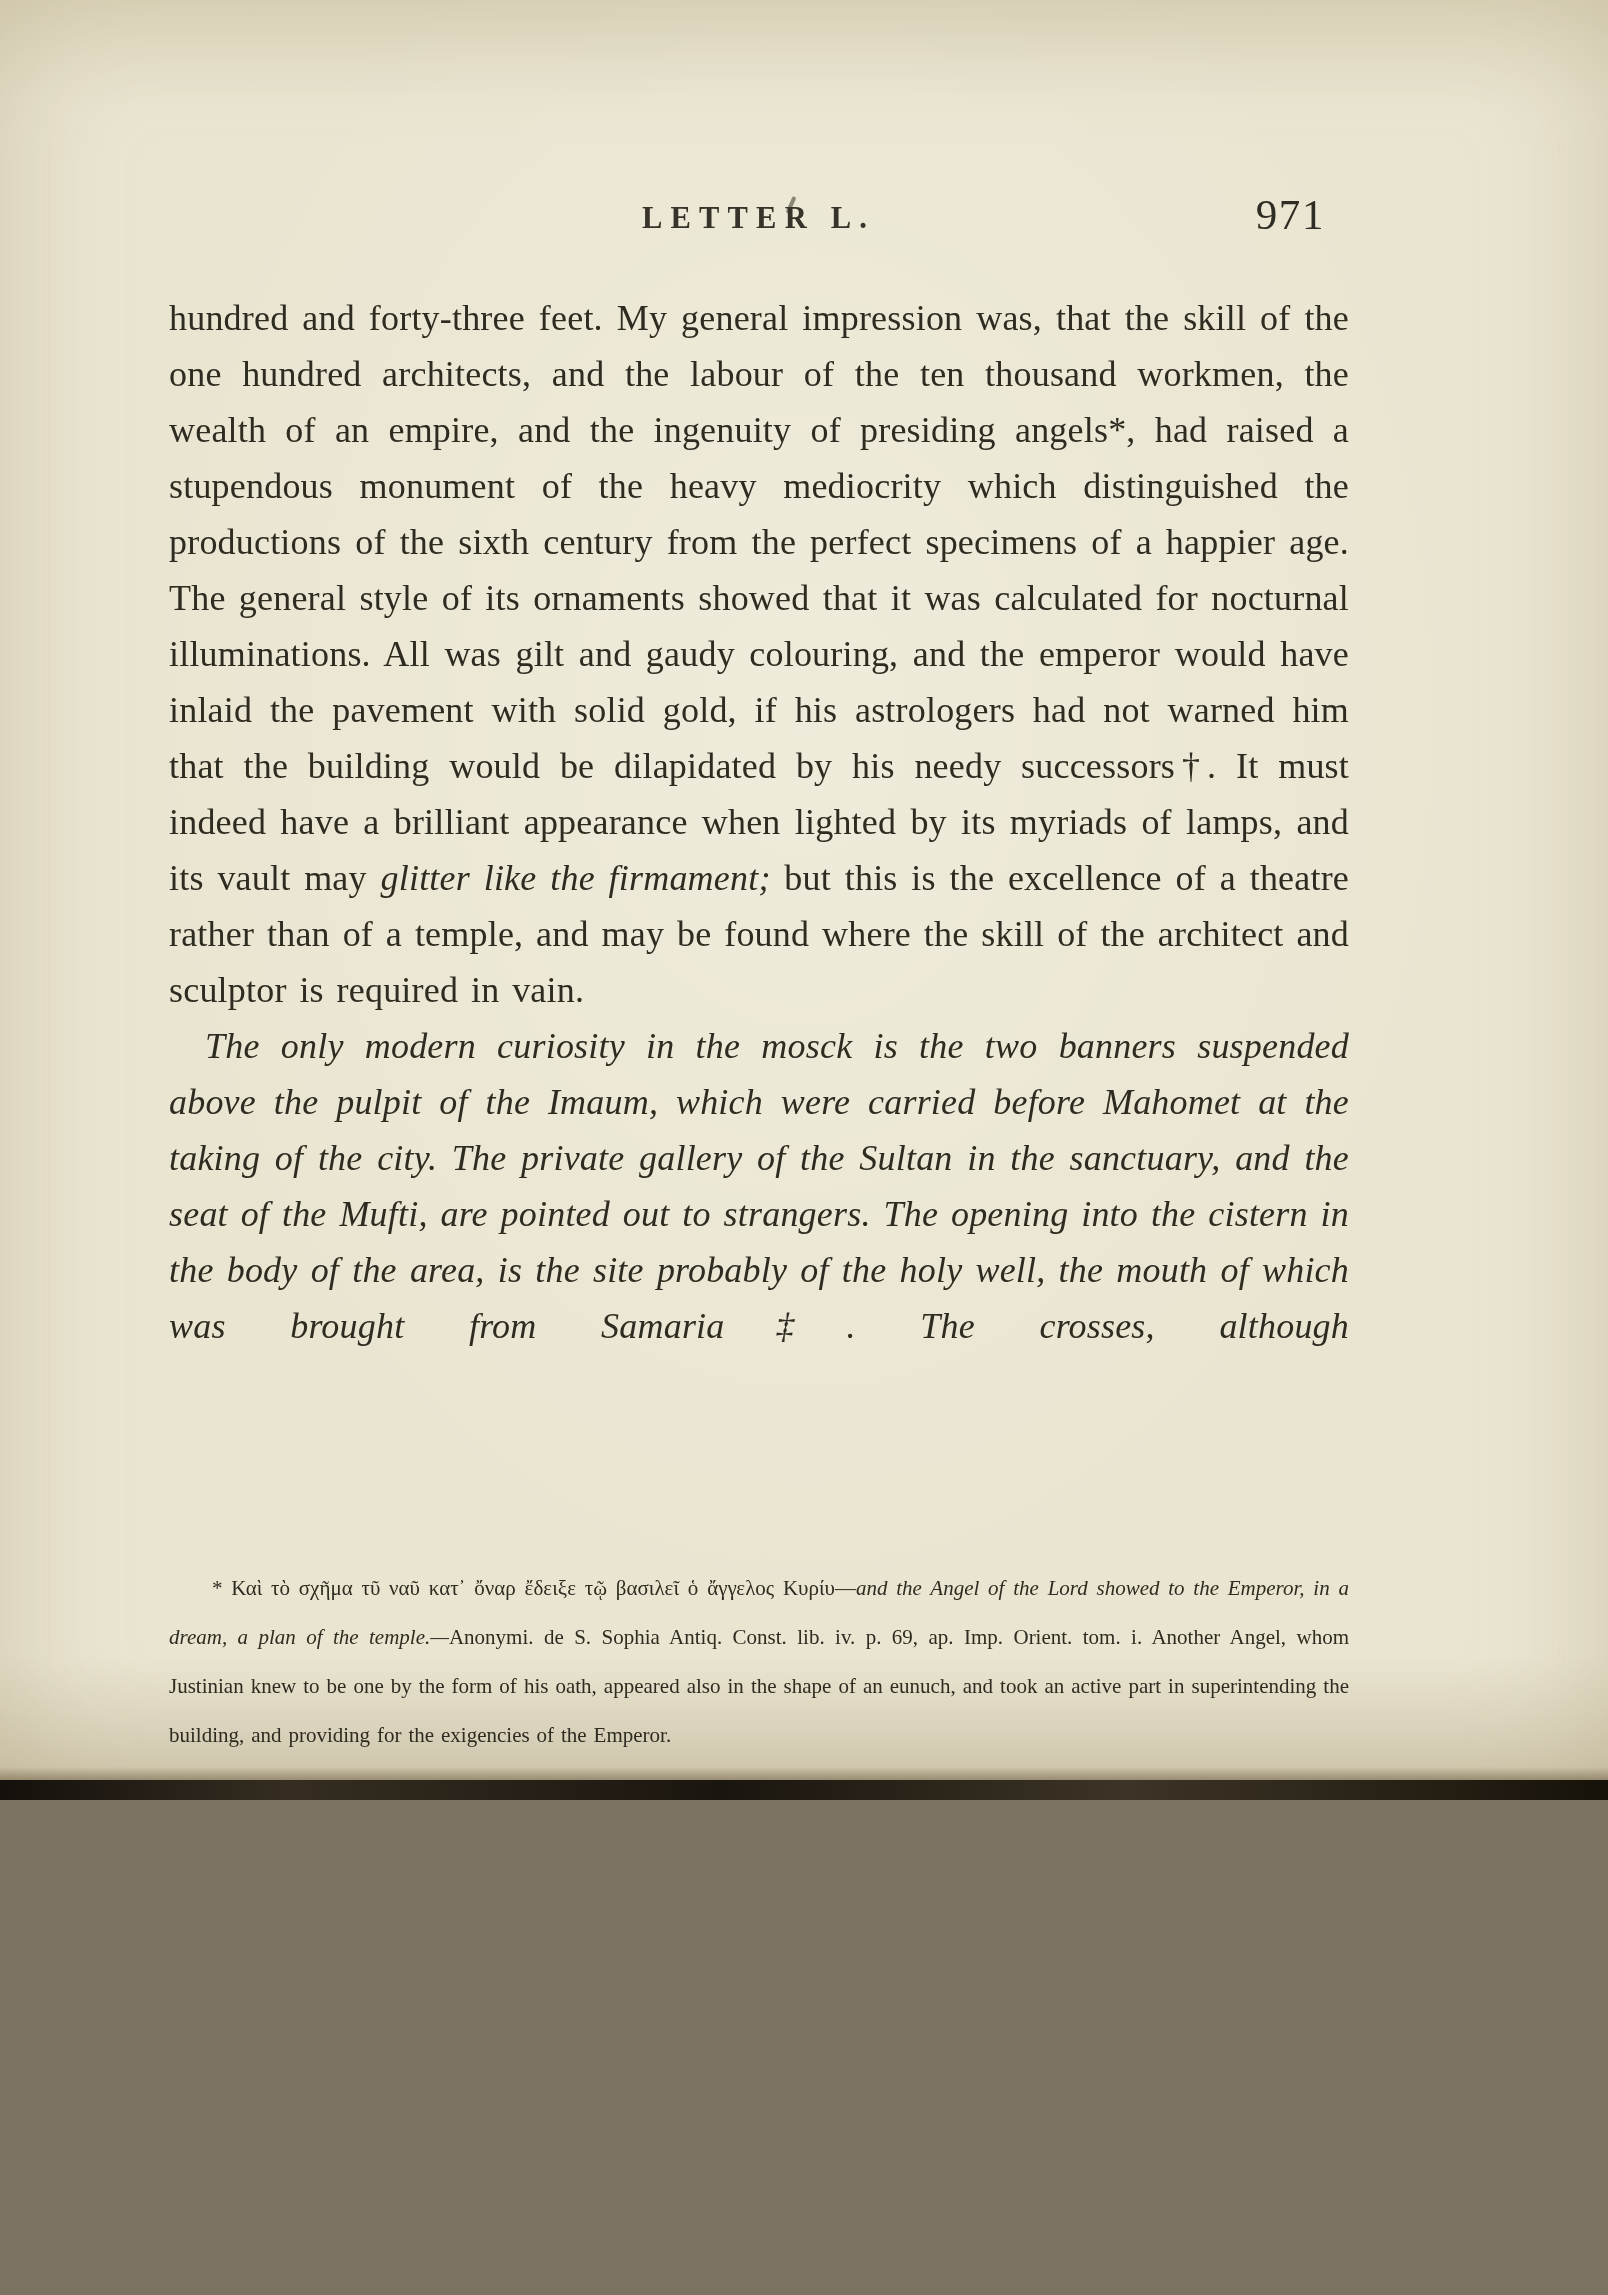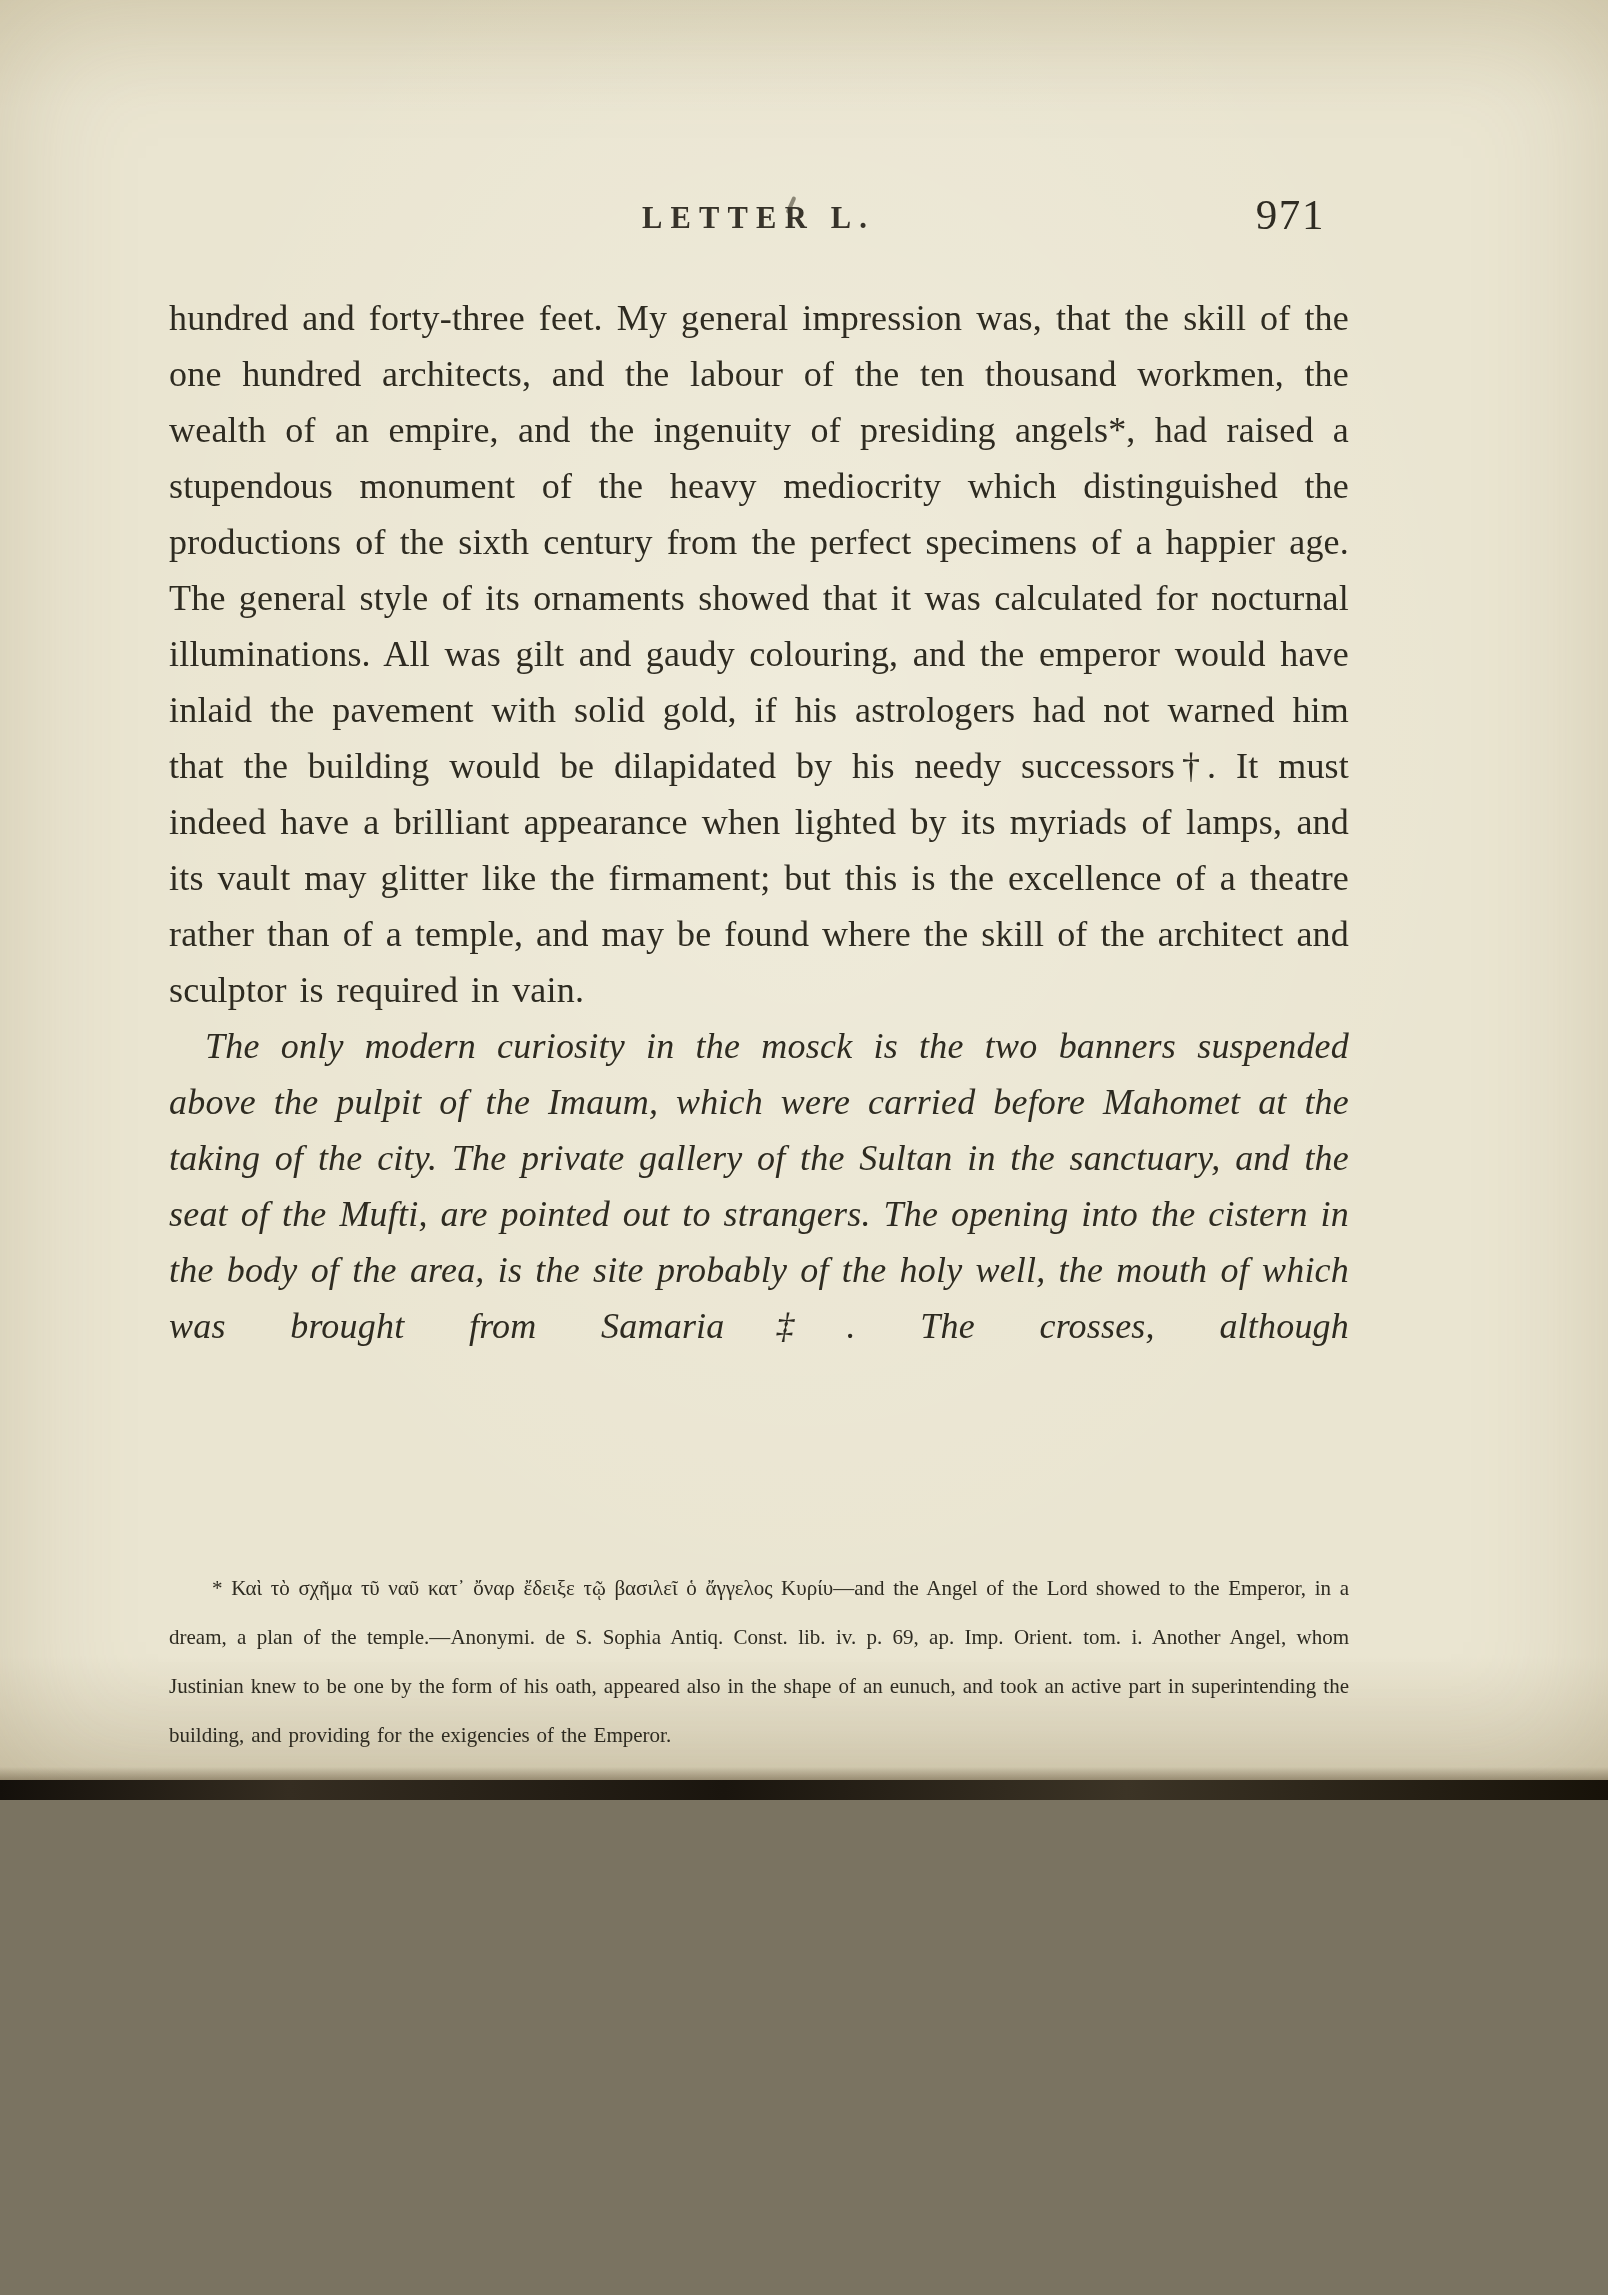--- a/index.html
+++ b/index.html
@@ -48,21 +48,21 @@
     width:1180px;
     font-size:36px;
     line-height:56px;
     text-align:justify;
     word-spacing:0.10em;
     letter-spacing:0.2px;
   }
   .text-block p{margin:0;}
   .text-block p.indent{text-indent:36px;}
   .text-block p.justify-last{text-align-last:justify;font-style:italic;}
-  .it{}
+  .it{font-style:italic;}
   .footnotes{
     position:absolute;
     left:169px; top:1564px;
     width:1180px;
     font-size:21px;
     line-height:49px;
     text-align:justify;
     word-spacing:0.08em;
   }
   .footnotes p{margin:0 0 6.6px 0;}

